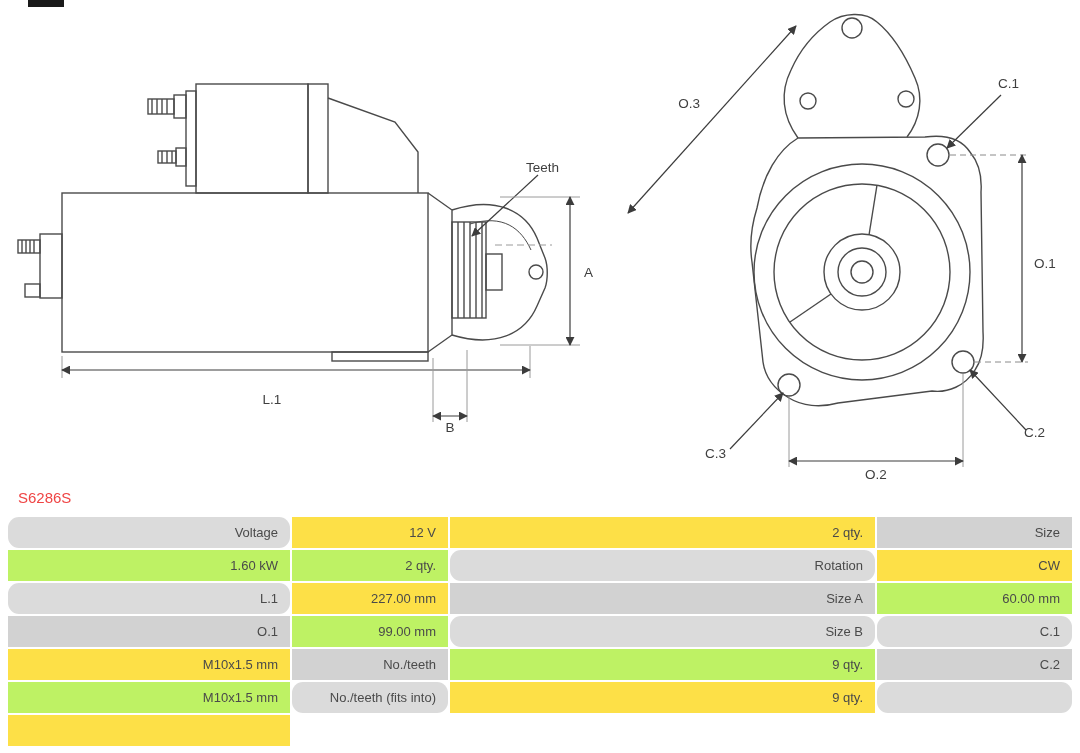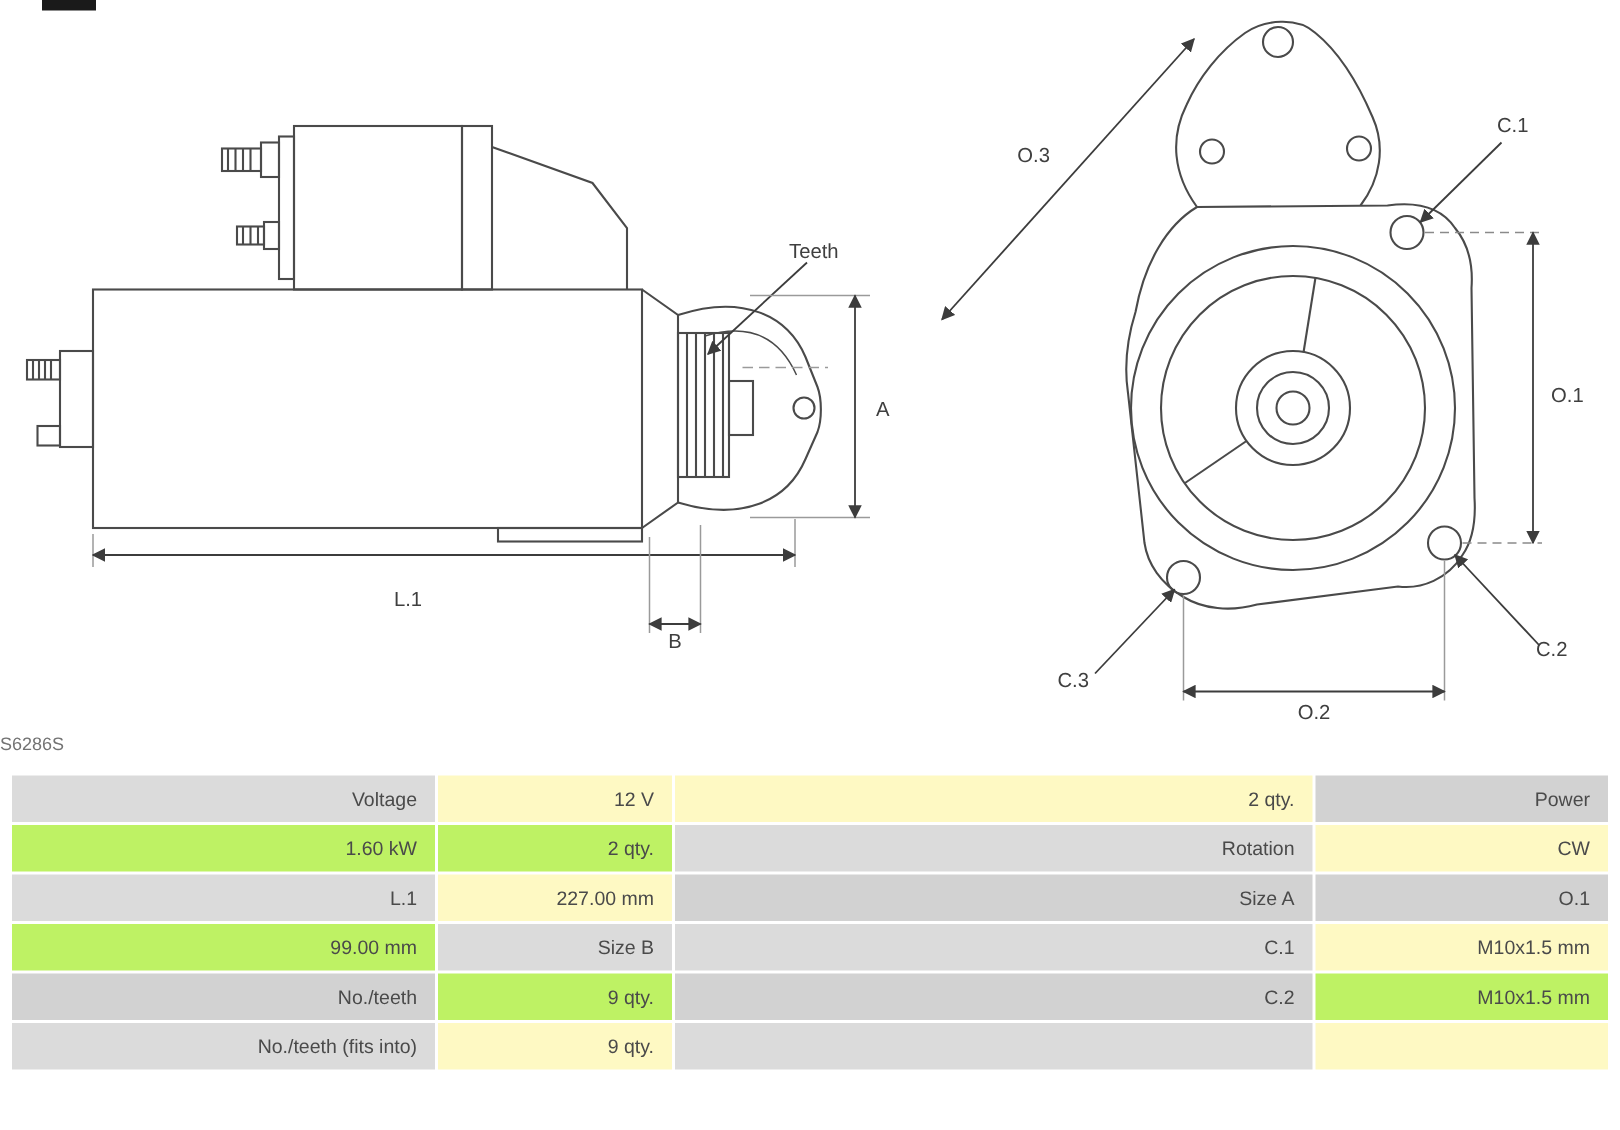--- a/index.html
+++ b/index.html
@@ -1,27 +1,27 @@
 <!DOCTYPE html>
 <html><head>
 <meta charset="utf-8">
 <style>
   html,body{margin:0;padding:0;background:#ffffff;}
   .page{position:relative;width:1080px;height:753px;background:#ffffff;overflow:hidden;
         font-family:"Liberation Sans",sans-serif;}
   svg text{font-family:"Liberation Sans",sans-serif;font-size:13.5px;fill:#3f3f3f;}
-  .part-number{position:absolute;left:0;top:489px;font-size:12px;color:#737373;}
+  .part-number{position:absolute;left:18px;top:489px;font-size:15px;color:#ef4444;}
   .spec-grid{position:absolute;left:8px;top:517px;display:grid;
              grid-template-columns:282px 156px 425px 195px;
              grid-auto-rows:31px;gap:2px;}
   .cell{font-size:13px;color:#4a4a4a;line-height:31px;text-align:right;
         padding-right:12px;box-sizing:border-box;overflow:hidden;white-space:nowrap;}
-  .lab.odd{background:#dbdbdb;}
+  .lab.odd{background:#dbdbdb;border-radius:11px;}
   .lab.even{background:#d2d2d2;}
-  .val.odd{background:#fef9c3;}
+  .val.odd{background:#fde047;}
   .val.even{background:#bef264;}
 </style>
 </head>
 <body>
 
 <div class="page">
 
   <svg width="1080" height="489" viewBox="0 0 1080 489">
     <defs>
       <marker id="ar" viewBox="0 0 10 10" refX="9" refY="5" markerWidth="7.5" markerHeight="7.5" orient="auto-start-reverse">
@@ -152,30 +152,31 @@
   </svg>
 
   <div class="part-number">S6286S</div>
 
   <div class="spec-grid">
 
     <div class="cell lab odd">Voltage</div>
     <div class="cell val odd">12 V</div>
     <div class="cell val odd">2 qty.</div>
 
-    <div class="cell lab even">Power</div>
+    <div class="cell lab even">Size</div>
     <div class="cell val even">1.60 kW</div>
     <div class="cell val even">2 qty.</div>
 
     <div class="cell lab odd">Rotation</div>
     <div class="cell val odd">CW</div>
     <div class="cell lab odd">L.1</div>
     <div class="cell val odd">227.00 mm</div>
 
     <div class="cell lab even">Size A</div>
+    <div class="cell val even">60.00 mm</div>
     <div class="cell lab even">O.1</div>
     <div class="cell val even">99.00 mm</div>
 
     <div class="cell lab odd">Size B</div>
     <div class="cell lab odd">C.1</div>
     <div class="cell val odd">M10x1.5 mm</div>
 
     <div class="cell lab even">No./teeth</div>
     <div class="cell val even">9 qty.</div>
     <div class="cell lab even">C.2</div>

